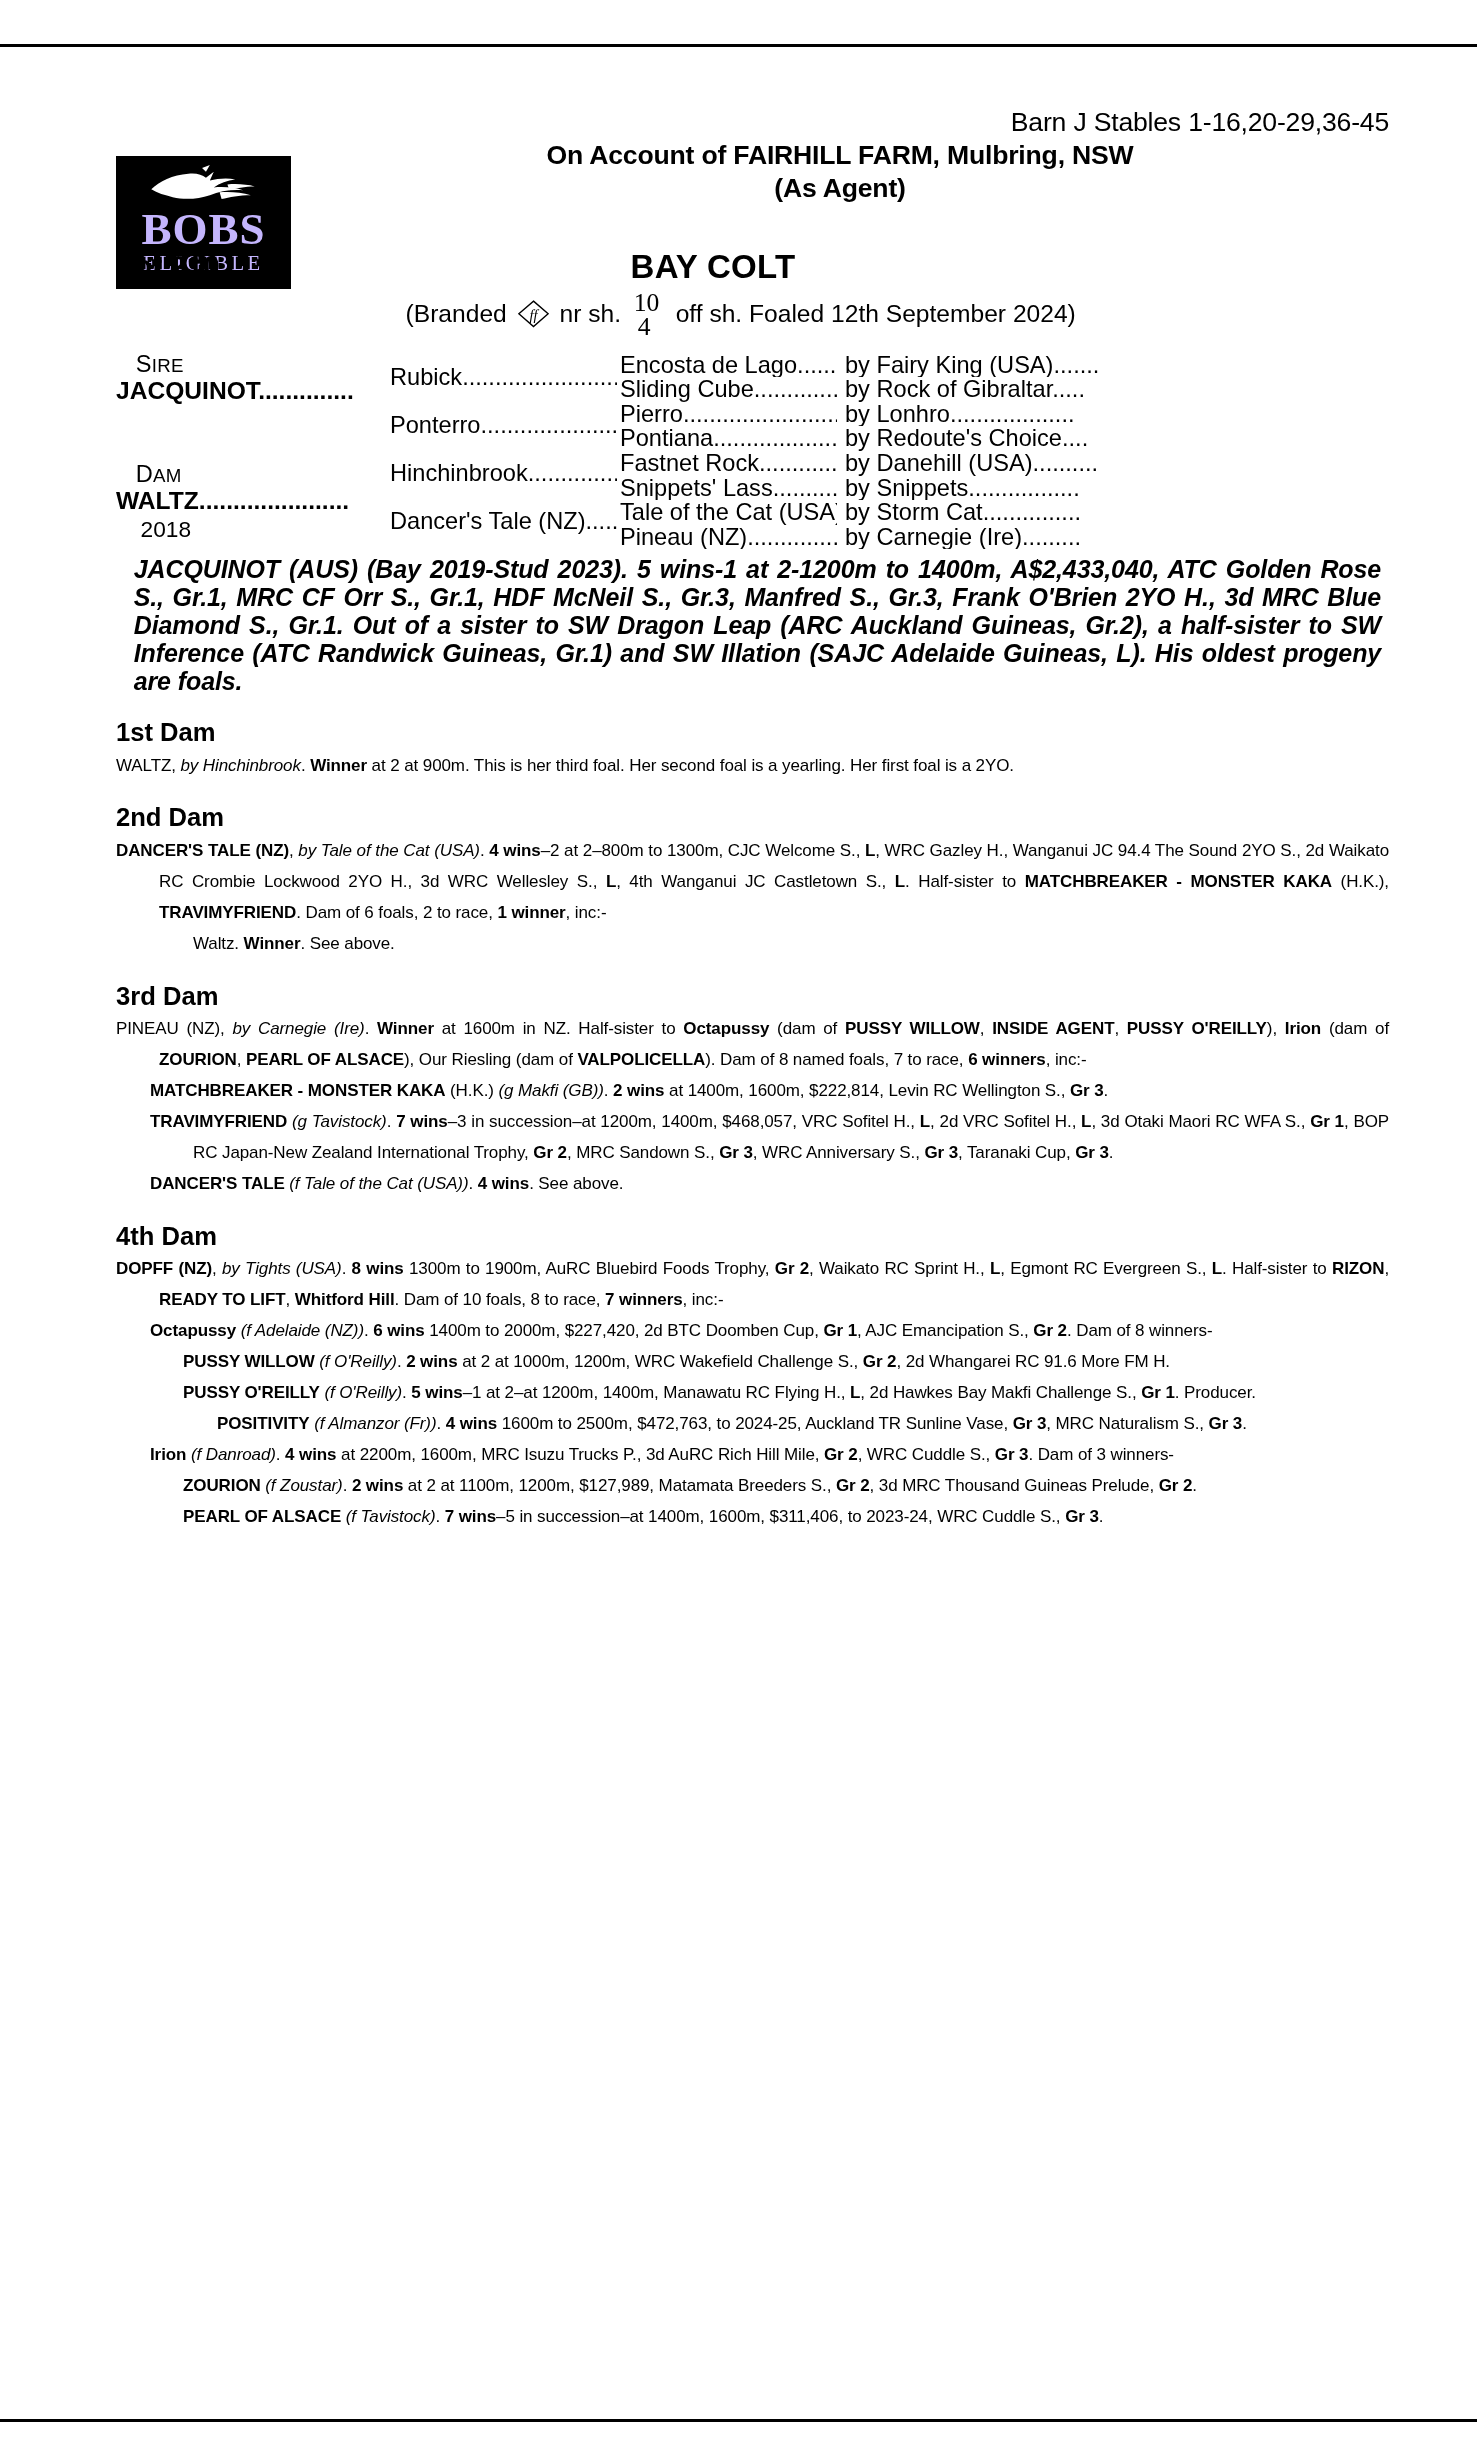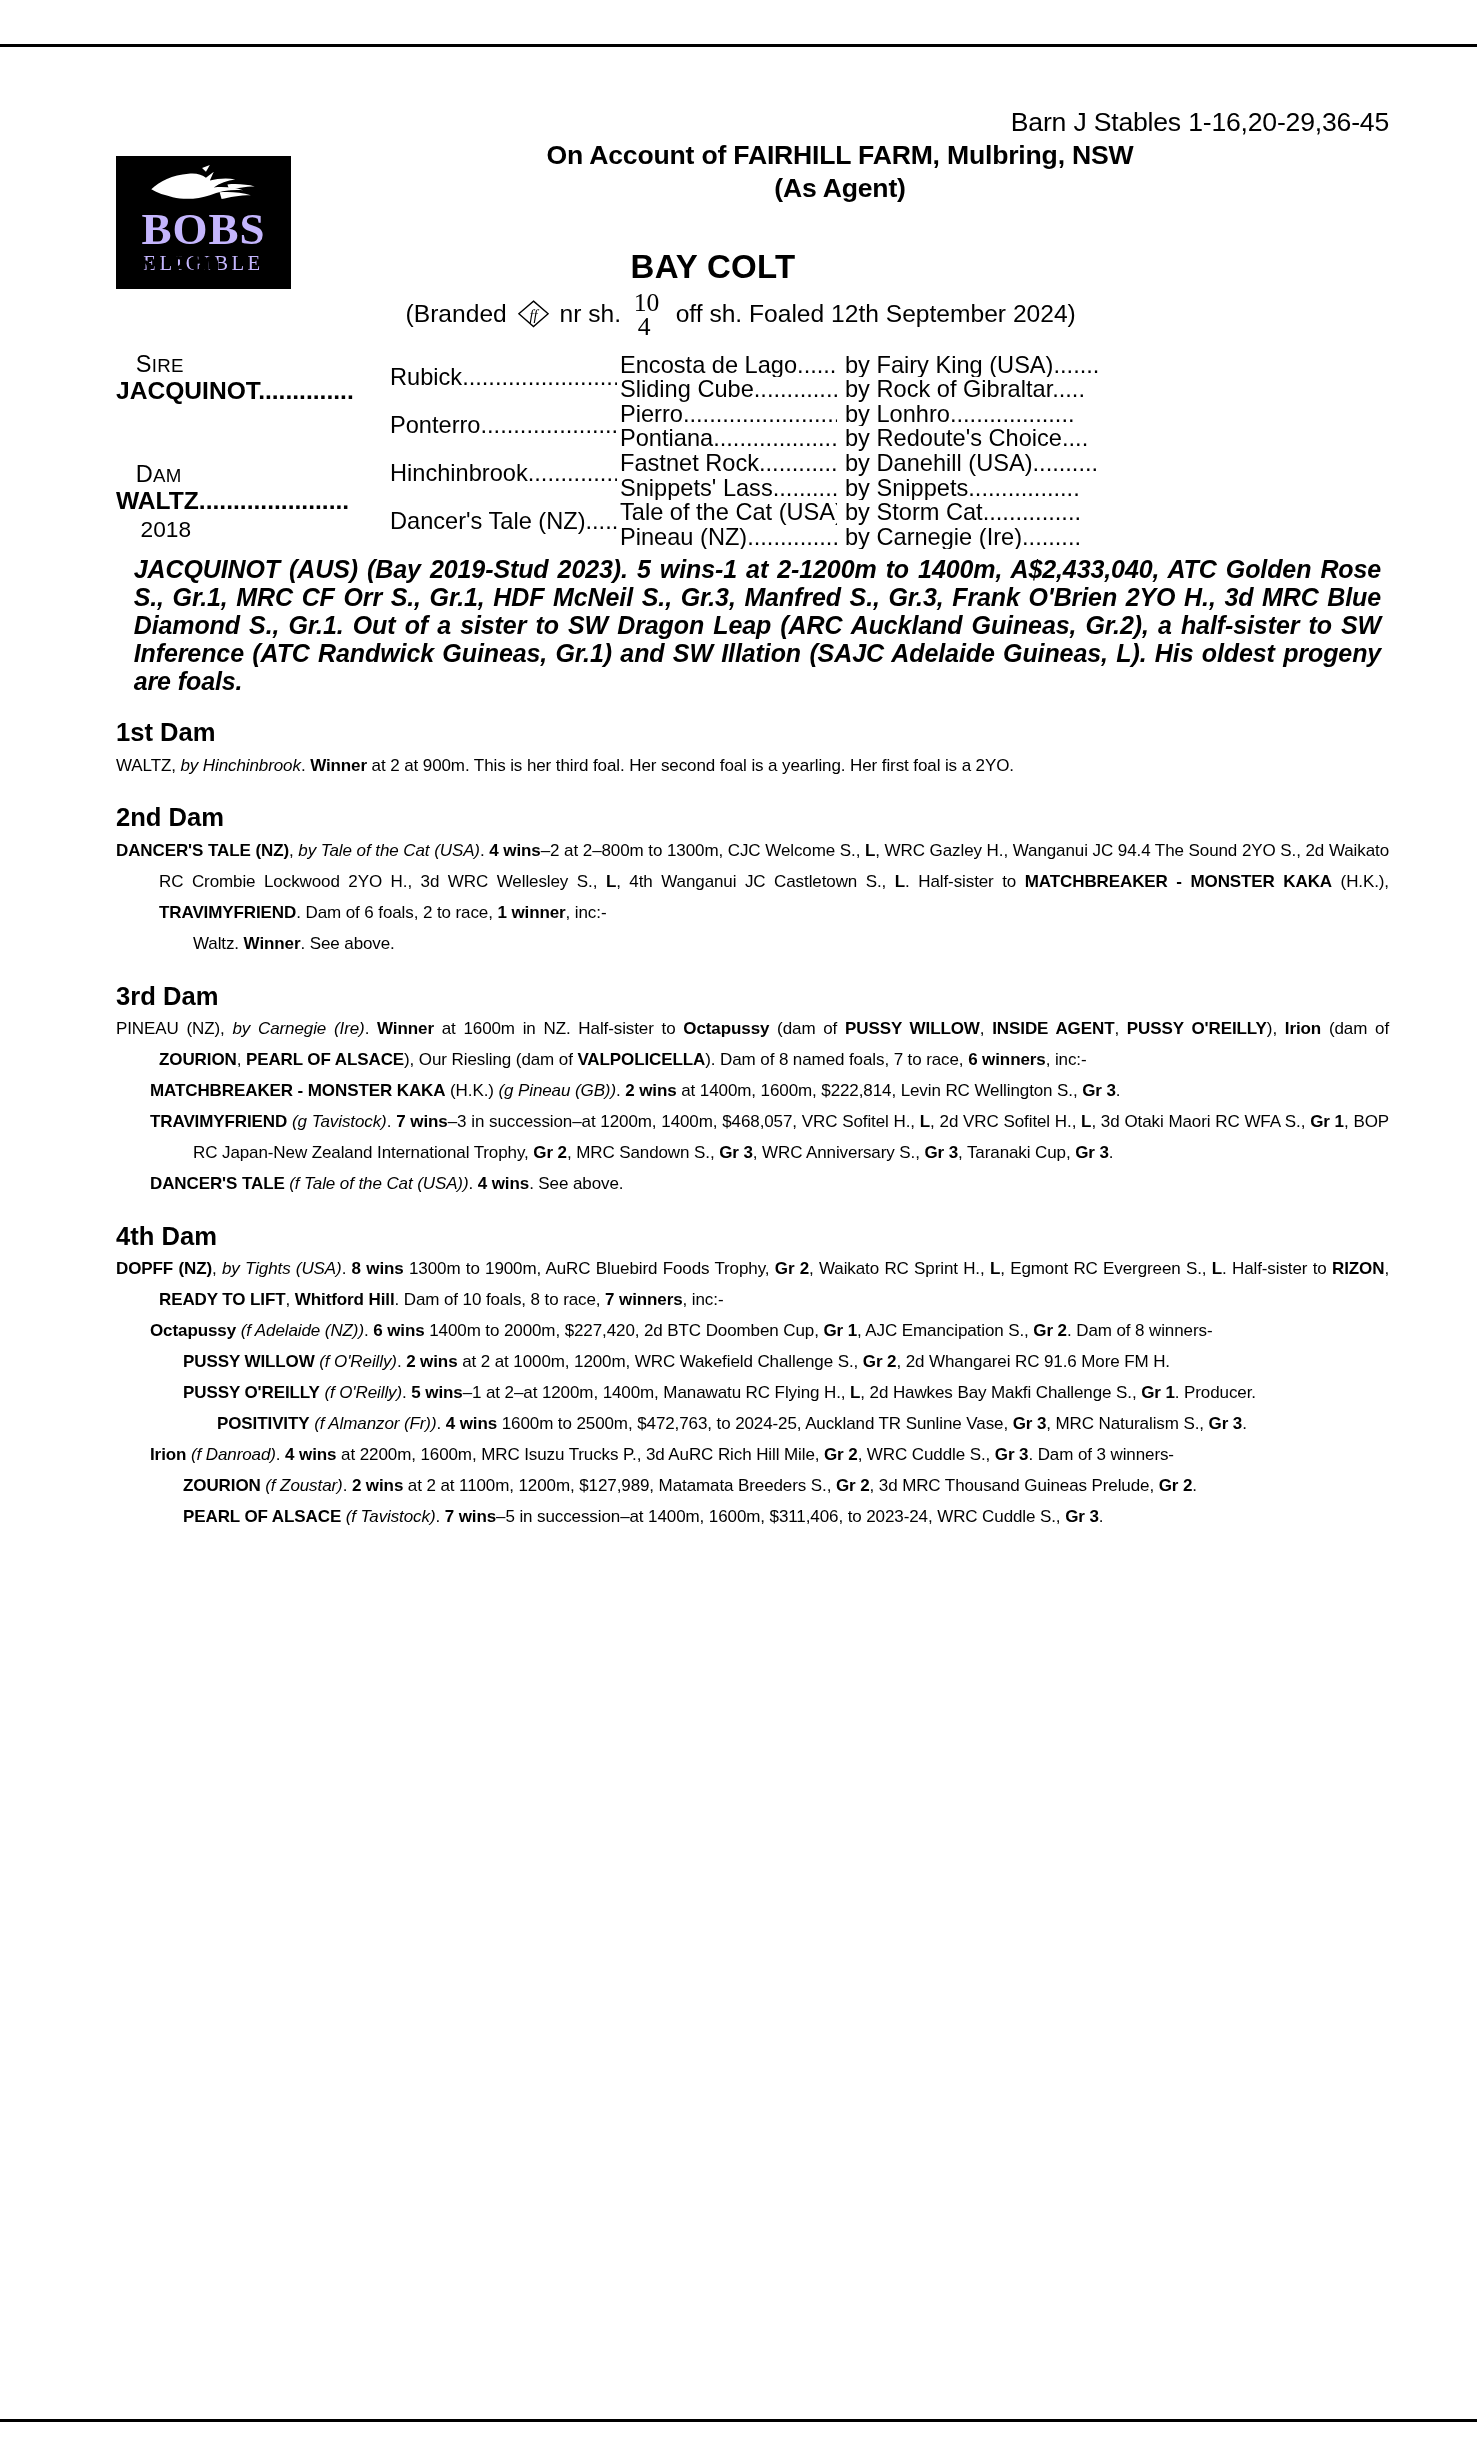--- a/index.html
+++ b/index.html
@@ -366,21 +366,21 @@
     <div class="dam-head">1st Dam</div>
     <div class="para"><span>WALTZ</span>,<i> by Hinchinbrook</i>. <b>Winner</b><span> at 2 at 900m. This is her third foal. Her second foal is a yearling. Her first foal is a 2YO.</span></div>
 
     <div class="dam-head">2nd Dam</div>
     <div class="para"><b>DANCER'S TALE (NZ)</b>, <i>by Tale of the Cat (USA)</i>. <b>4 wins</b><span>–2 at 2–800m to 1300m, CJC Welcome S., </span><b>L</b><span>, WRC Gazley H., Wanganui JC 94.4 The Sound 2YO S., 2d Waikato RC Crombie Lockwood 2YO H., 3d WRC Wellesley S., </span><b>L</b><span>, 4th Wanganui JC Castletown S., </span><b>L</b><span>. Half-sister to </span><b>MATCHBREAKER - MONSTER KAKA</b><span> (H.K.), </span><b>TRAVIMYFRIEND</b><span>. Dam of 6 foals, 2 to race, </span><b>1 winner</b><span>, inc:-</span></div>
     <div class="para lvl2 noind nojust"><span>Waltz.</span><b> Winner</b><span>. See above.</span></div>
 
     <div class="dam-head">3rd Dam</div>
     <div class="para"><span>PINEAU (NZ)</span>, <i>by Carnegie (Ire)</i>. <b>Winner</b><span> at 1600m in NZ. Half-sister to </span><b>Octapussy</b><span> (dam of </span><b>PUSSY WILLOW</b><span>, </span><b>INSIDE AGENT</b><span>, </span><b>PUSSY O'REILLY</b><span>), </span><b>Irion</b><span> (dam of </span><b>ZOURION</b><span>, </span><b>PEARL OF ALSACE</b><span>), Our Riesling (dam of </span><b>VALPOLICELLA</b><span>). Dam of 8 named foals, 7 to race, </span><b>6 winners</b><span>, inc:-</span></div>
 
-    <div class="para lvl2"><b>MATCHBREAKER  -  MONSTER KAKA</b><span> (H.K.) </span><i>(g Pineau (GB))</i>. <b>2 wins</b><span> at 1400m, 1600m, $222,814, Levin RC Wellington S., </span><b>Gr 3</b><span>.</span></div>
+    <div class="para lvl2"><b>MATCHBREAKER  -  MONSTER KAKA</b><span> (H.K.) </span><i>(g Makfi (GB))</i>. <b>2 wins</b><span> at 1400m, 1600m, $222,814, Levin RC Wellington S., </span><b>Gr 3</b><span>.</span></div>
 
     <div class="para lvl2"><b>TRAVIMYFRIEND</b><span> </span><i>(g Tavistock)</i>. <b>7 wins</b><span>–3 in succession–at 1200m, 1400m, $468,057, VRC Sofitel H., </span><b>L</b><span>, 2d VRC Sofitel H., </span><b>L</b><span>, 3d Otaki Maori RC WFA S., </span><b>Gr 1</b><span>, BOP RC Japan-New Zealand International Trophy, </span><b>Gr 2</b><span>, MRC Sandown S., </span><b>Gr 3</b><span>, WRC Anniversary S., </span><b>Gr 3</b><span>, Taranaki Cup, </span><b>Gr 3</b><span>.</span></div>
 
     <div class="para lvl2 nojust"><b>DANCER'S TALE</b><span> </span><i>(f Tale of the Cat (USA))</i>. <b>4 wins</b><span>. See above.</span></div>
 
     <div class="dam-head">4th Dam</div>
     <div class="para"><b>DOPFF (NZ)</b>, <i>by Tights (USA)</i>. <b>8 wins</b><span> 1300m to 1900m, AuRC Bluebird Foods Trophy, </span><b>Gr 2</b><span>, Waikato RC Sprint H., </span><b>L</b><span>, Egmont RC Evergreen S., </span><b>L</b><span>. Half-sister to </span><b>RIZON</b><span>, </span><b>READY TO LIFT</b><span>, </span><b>Whitford Hill</b><span>. Dam of 10 foals, 8 to race, </span><b>7 winners</b><span>, inc:-</span></div>
 
     <div class="para lvl2"><b>Octapussy</b> <i>(f Adelaide (NZ))</i>. <b>6 wins</b><span> 1400m to 2000m, $227,420, 2d BTC Doomben Cup, </span><b>Gr 1</b><span>, AJC Emancipation S., </span><b>Gr 2</b><span>. Dam of 8 winners-</span></div>
 

